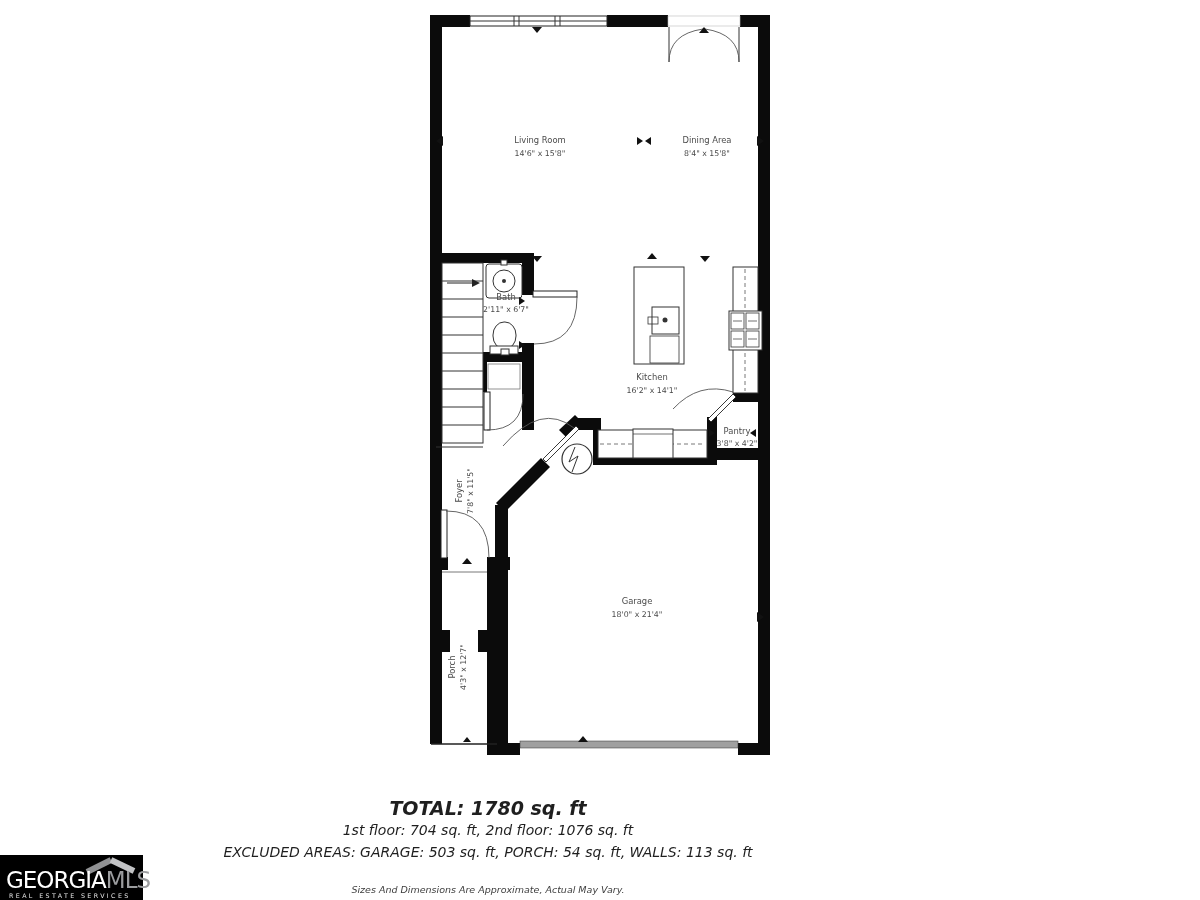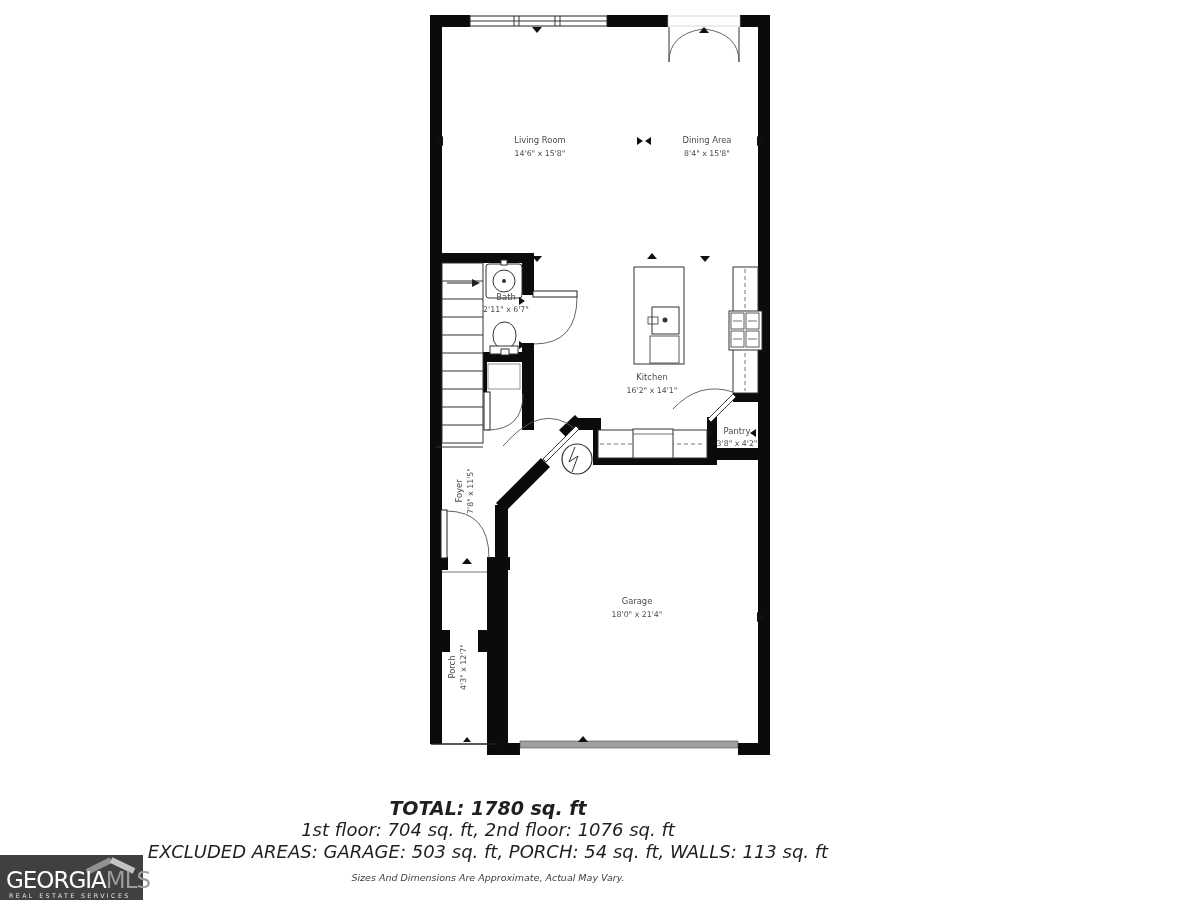--- a/index.html
+++ b/index.html
@@ -8,23 +8,23 @@
   svg text{font-family:"DejaVu Sans","Liberation Sans",sans-serif;}
   .room-name{font-size:8.4px;fill:#4a4a4a;}
   .room-dims{font-size:7.8px;fill:#4a4a4a;}
   .wall{fill:#0b0b0b;}
   .thin{stroke:#333;stroke-width:1;fill:none;}
   .fixture{fill:#ffffff;stroke:#333;stroke-width:1;}
   .arc{stroke:#555;stroke-width:0.9;fill:none;}
   .tick{fill:#111;}
   .summary{position:absolute;left:0;top:797px;width:976px;text-align:center;color:#1f1f1f;font-style:italic;}
   .summary .l1{font-size:19px;font-weight:bold;line-height:22px;}
-  .summary .l2,.summary .l3{font-size:18px;line-height:22px;}
-  .summary .l4{font-size:9.5px;color:#3d3d3d;margin-top:9px;}
-  .logo{position:absolute;left:0;top:855px;width:143px;height:45px;background:#404040;}
+  .summary .l2,.summary .l3{font-size:14px;line-height:22px;}
+  .summary .l4{font-size:9.5px;color:#3d3d3d;margin-top:21px;}
+  .logo{position:absolute;left:0;top:855px;width:143px;height:45px;background:#000000;}
   .logo-name{position:absolute;left:6px;top:14px;white-space:nowrap;
              font-size:23px;letter-spacing:-1px;line-height:23px;}
   .logo-name .p1{color:#ffffff;}
   .logo-name .p2{color:#9b9c9e;}
   .tagline{position:absolute;left:9px;top:37px;font-size:6.3px;letter-spacing:2.4px;
            color:#e6e6e6;white-space:nowrap;}
   .roof{position:absolute;left:84px;top:2px;}
 </style>
 </head>
 <body>

